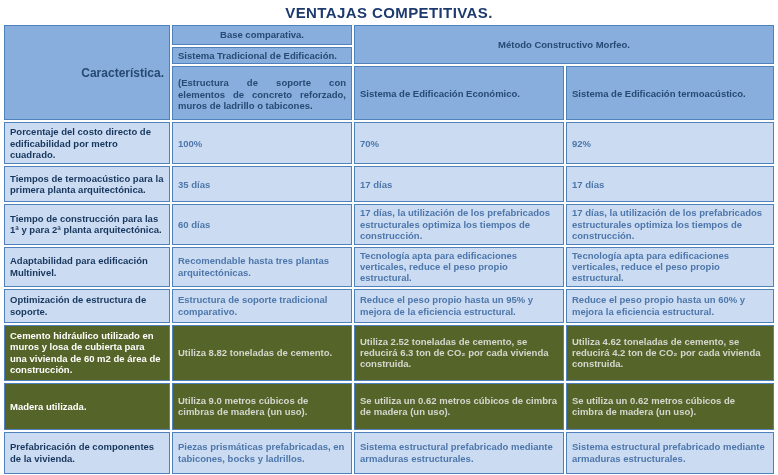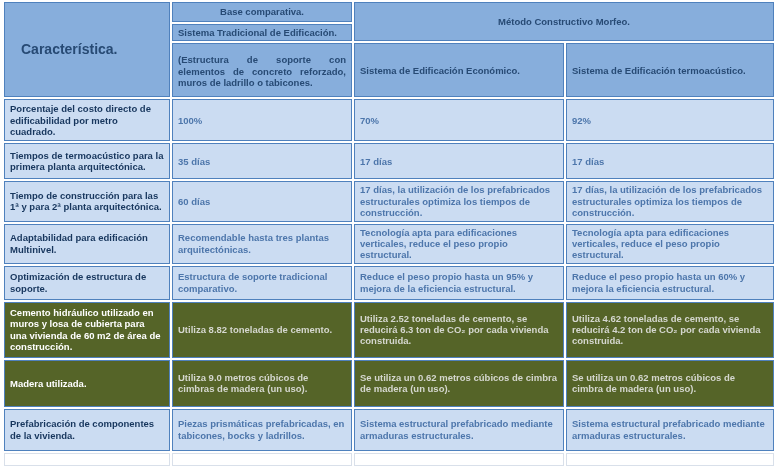--- a/index.html
+++ b/index.html
@@ -8,21 +8,21 @@
 
   .title{flex:0 0 auto;text-align:center;font-size:15px;font-weight:bold;color:#1c3a6e;
          letter-spacing:.4px;padding:4px 0 2px 0;}
 
   table{border-collapse:separate;border-spacing:2px;width:774px;margin:0 2px;table-layout:fixed;}
   td{border:1px solid #4f81bd;font-size:9.5px;line-height:1.2;padding:2px 5px;
      vertical-align:middle;background:#cbdcf2;color:#4d76ab;word-wrap:break-word;font-weight:bold;}
 
   
   td.hc{background:#87aedc;color:#274a74;}
-  td.caracteristica{font-size:14px;padding-left:16px;}
+  td.caracteristica{font-size:12px;padding-left:16px;text-align:right;}
   td.base-group{text-align:center;height:14px;}
   td.base-sys{height:11px;}
   td.base-desc{height:40px;text-align:justify;vertical-align:top;padding-top:10px;}
   td.morfeo{text-align:center;}
   td.sys{vertical-align:middle;}
 
   
   td.lbl{font-weight:bold;color:#17365d;padding-left:5px;}
   tbody tr:nth-child(1) td{height:36px;}
   tbody tr:nth-child(2) td{height:30px;}
@@ -37,20 +37,21 @@
   tr.green td.lbl{color:#ffffff;}
 
   
   tr.empty td{height:7px;background:#ffffff;border:1px solid #d9e0ea;}
 </style>
 </head>
 <body>
 
 <div class="page">
 
+  <div class="title">VENTAJAS COMPETITIVAS.</div>
 
   <table>
     <colgroup>
       <col style="width:166px">
         <col style="width:180px">
         <col style="width:210px">
         <col style="width:208px">
     </colgroup>
     <thead>
       <tr>

